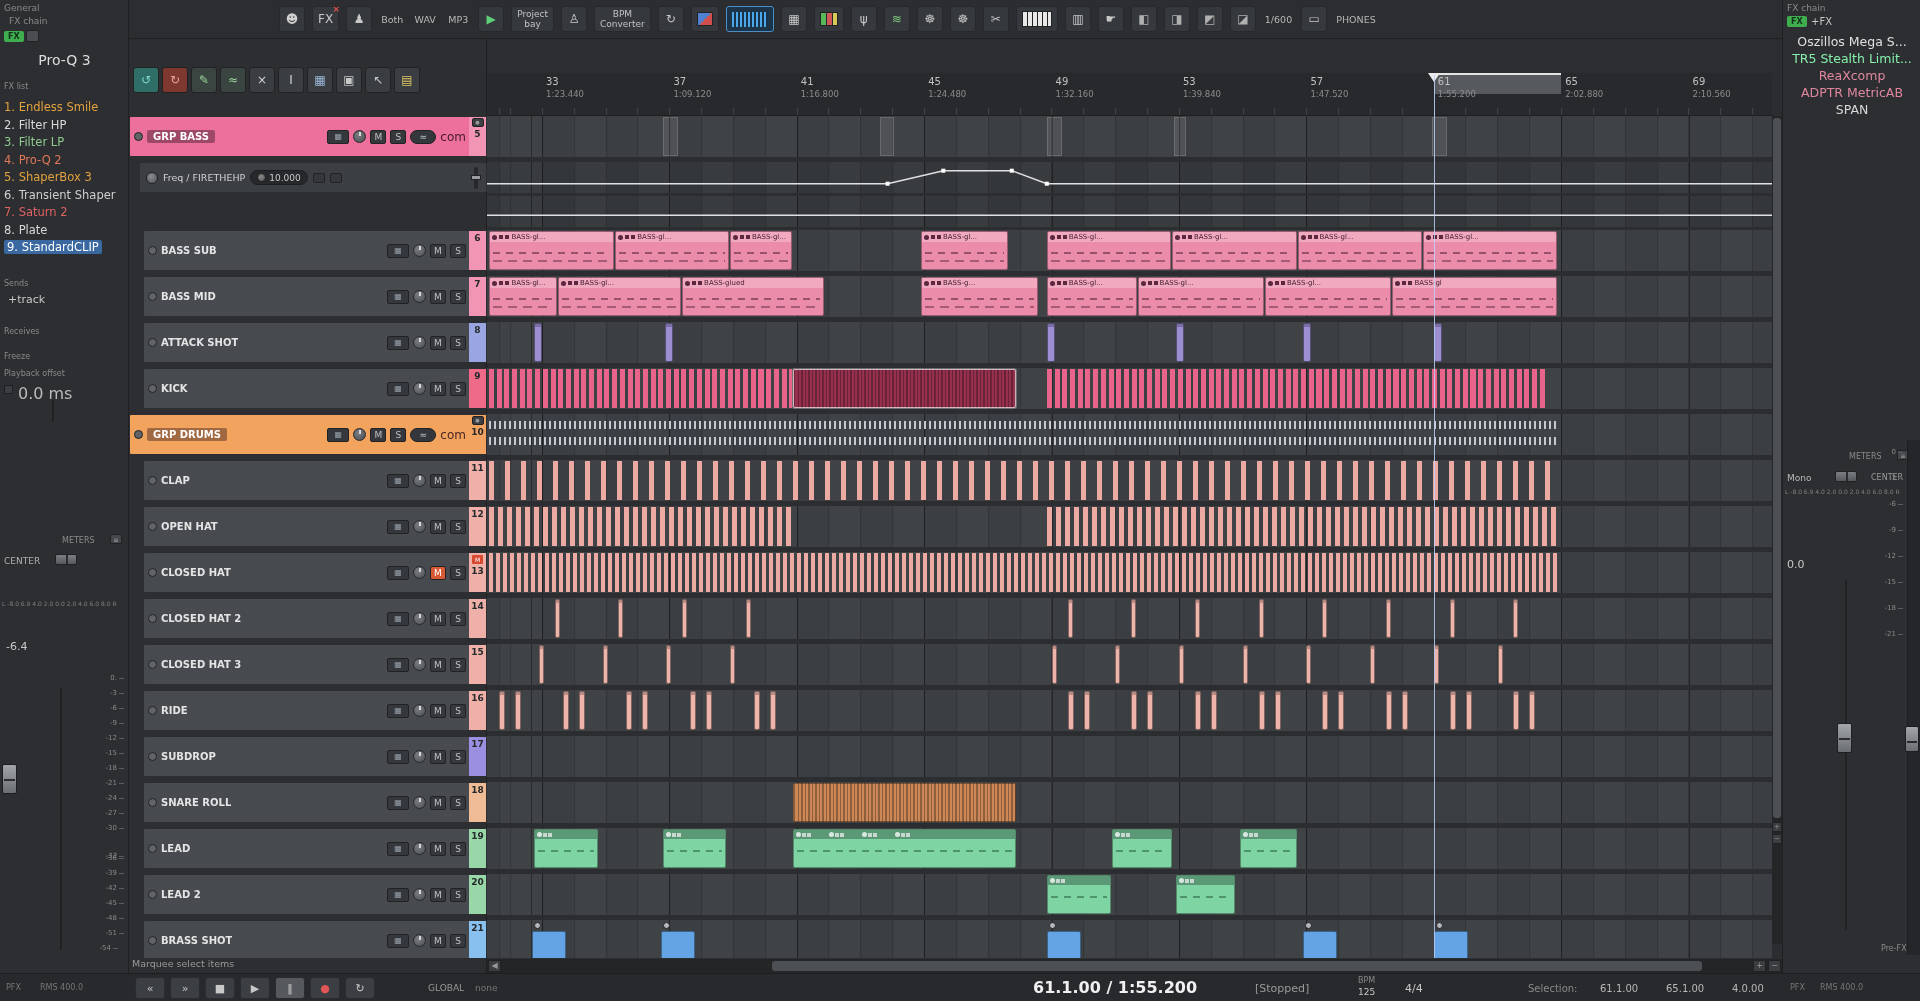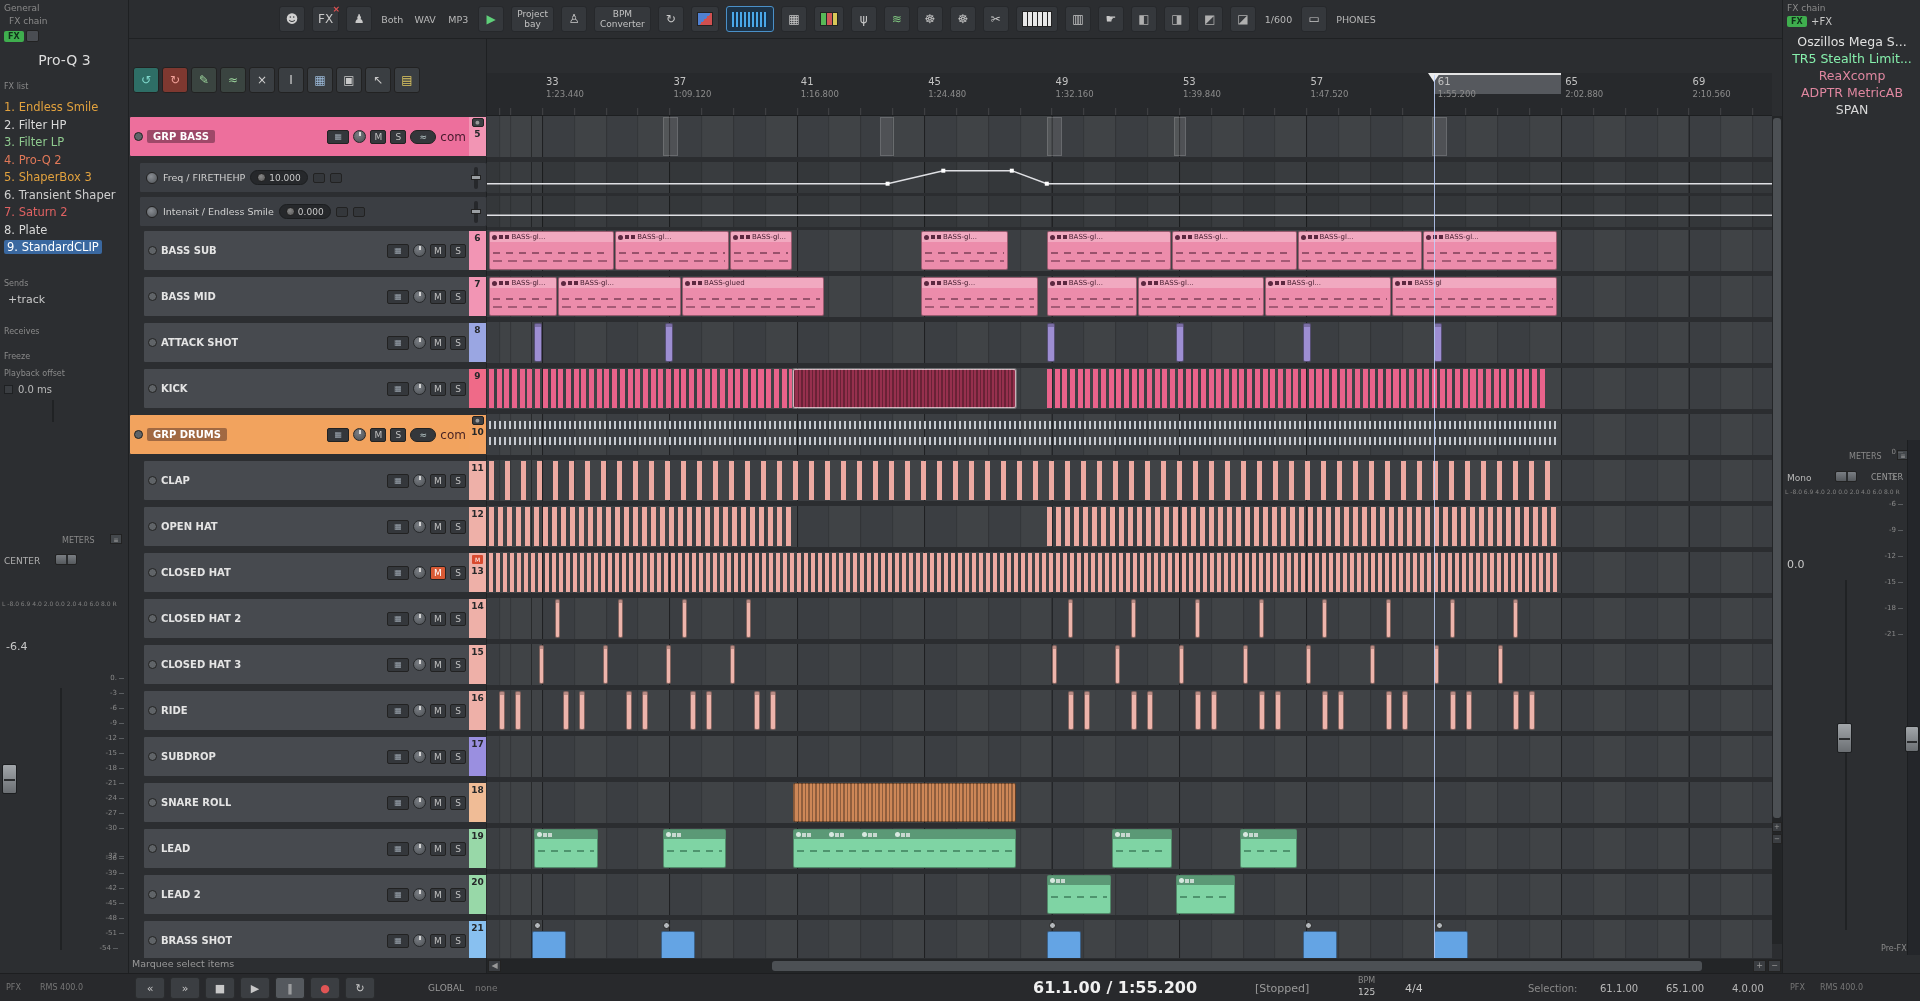--- a/index.html
+++ b/index.html
@@ -181,21 +181,21 @@
         <div class="fxitem" style="top: 105px;"><span style="color: rgb(224, 98, 98);">7. Saturn 2</span></div>
         <div class="fxitem" style="top: 122.5px;"><span style="color: rgb(216, 216, 216);">8. Plate</span></div>
         <div class="fxitem" style="top: 140px;"><span class="fxsel" style="color: rgb(255, 255, 255);">9. StandardCLIP</span></div>
       </div>
     <div class="tinylabel" style="left:4px;top:279px">Sends</div>
     <div class="ttext" style="left:8px;top:293px;font-size:11px;color:#c8c8c8">+track</div>
     <div class="tinylabel" style="left:4px;top:327px">Receives</div>
     <div class="tinylabel" style="left:4px;top:352px">Freeze</div>
     <div class="tinylabel" style="left:4px;top:369px">Playback offset</div>
     <div class="checkbox" style="left:4px;top:385px"></div>
-    <div class="ttext" style="left:18px;top:384px;font-size:10px;color:#bbb">0.0 ms</div>
+    <div class="ttext" style="left:18px;top:384px;font-size:16px;color:#bbb">0.0 ms</div>
     <div class="vline" style="left:52px;top:400px;height:22px"></div>
     <div class="tinylabel" style="left:62px;top:536px">METERS</div>
     <div class="mbox" style="left:110px;top:534px">≡</div>
     <div class="ttext" style="left:4px;top:556px;font-size:9px;color:#b0b0b0">CENTER</div>
     <div class="panknob" style="left:55px;top:554px"></div>
     <div class="ttext" style="left:2px;top:600px;width:126px;font-size:6px;color:#808080;overflow:hidden">L -8.0 6.9 4.0 2.0 0.0 2.0 4.0 6.0 8.0 R</div>
     <div class="ttext" style="left:6px;top:640px;font-size:11px;color:#c8c8c8">-6.4</div>
     <div class="abs" id="lp-scale" style="left:0;top:674px;width:128px;height:290px">
         <div class="scalenum" style="top: 0px; right: 4px;">0.</div>
         <div class="scalenum" style="top: 15px; right: 4px;">-3</div>
@@ -256,33 +256,20 @@
           <div class="epill">
             <div class="pknob"></div>
             <div class="evaluetxt">10.000</div>
           </div>
           <div class="ebtn"></div>
           <div class="ebtn"></div>
           <div class="evslider">
             <div class="evhandle"></div>
           </div>
         </div>
-        <div class="erow" style="top: 80px;">
-          <div class="eknob"></div>
-          <div class="ename">Intensit / Endless Smile</div>
-          <div class="epill">
-            <div class="pknob"></div>
-            <div class="evaluetxt">0.000</div>
-          </div>
-          <div class="ebtn"></div>
-          <div class="ebtn"></div>
-          <div class="evslider">
-            <div class="evhandle"></div>
-          </div>
-        </div>
         <div class="trow" style="top: 114px; height: 41px; left: 14px;">
           <div class="arm"></div>
           <div class="tname">BASS SUB</div>
           <div class="tspace"></div>
           <div class="routebtn">▦</div>
           <div class="knob"></div>
           <div class="msbtn">M</div>
           <div class="msbtn">S</div>
           <div class="strip" style="background: rgb(242, 149, 180);">
             <div class="tnum">6</div>

